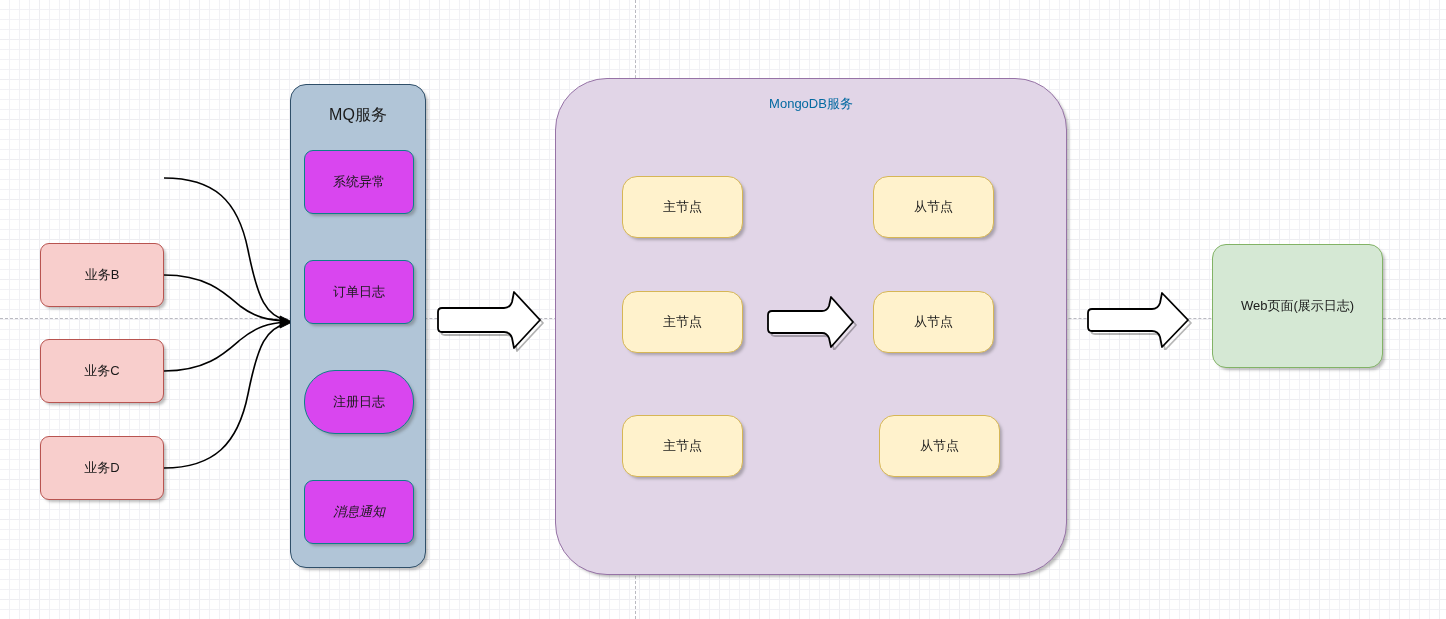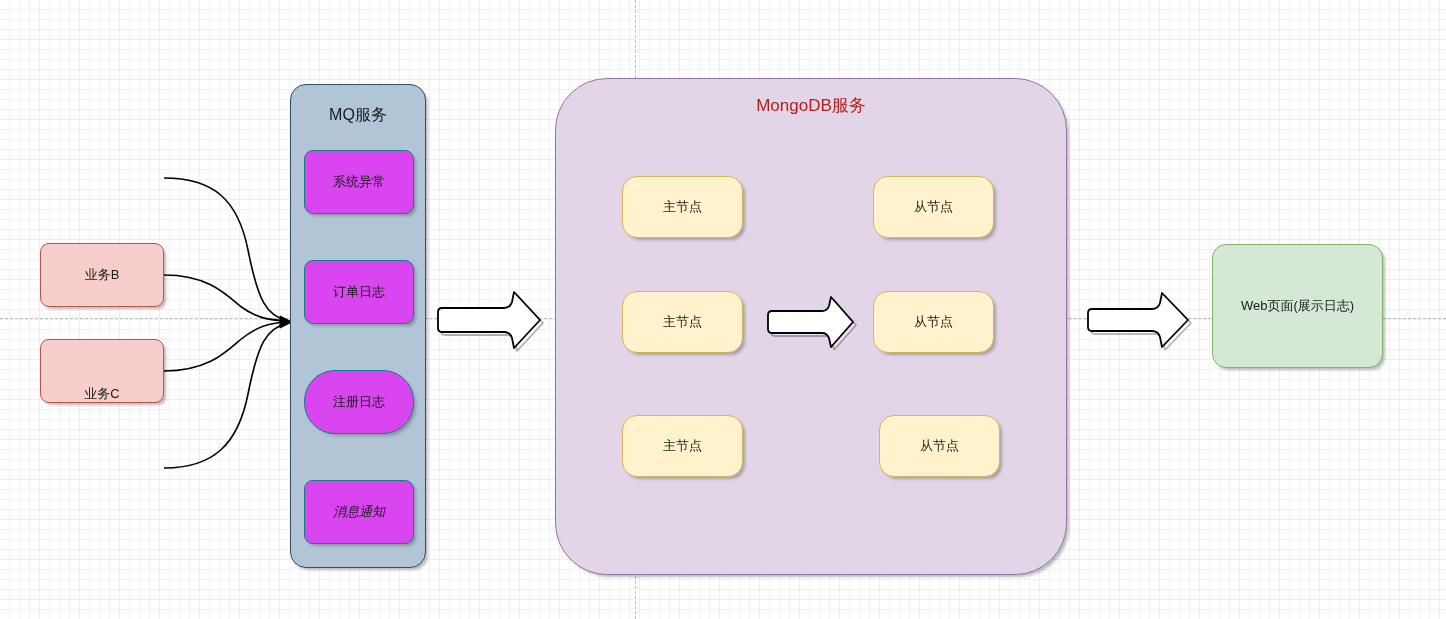--- a/index.html
+++ b/index.html
@@ -99,22 +99,22 @@
     width: 512px;
     height: 497px;
     display: block;
   }
   .mongo-title {
     position: absolute;
     left: 0;
     right: 0;
     top: 17px;
     text-align: center;
-    font-size: 17px;
-    color: #b91c1c;
+    font-size: 13px;
+    color: #0369a1;
   }
   .mongo-node {
     background: #fff2cc;
     border-color: #d6b656;
     border-radius: 15px;
     width: 121px;
     height: 62px;
   }
 
   .web-node {
@@ -140,22 +140,25 @@
 <body>
 
 <div id="canvas">
 
   <div class="guide-v" style="left:635px;"></div>
   <div class="guide-h" style="top:318px;"></div>
 
   <div class="node biz" style="left:40px; top:243px;">
     <span>业务B</span>
   </div>
-  <div class="node biz" style="left:40px; top:339px;align-items:flex-end;">
+  <div class="node biz" style="left:40px; top:339px;">
     <span>业务C</span>
+  </div>
+  <div class="node biz" style="left:40px; top:436px;">
+    <span>业务D</span>
   </div>
 
   <svg class="curves" width="1446" height="619">
     <g fill="none" stroke="#000000" stroke-width="1.6">
       <path d="M164,178 C214,178 238,200 248,250 C258,300 266,316 288,321"></path>
       <path d="M164,275 C206,275 224,292 240,306 C256,318 268,320 288,321"></path>
       <path d="M164,371 C206,371 224,354 240,340 C256,327 268,323 288,322"></path>
       <path d="M164,468 C214,468 238,444 248,394 C258,344 266,328 288,323"></path>
     </g>
     <polygon points="292,322 280,316 280,328" fill="#000000" stroke="#000000" stroke-width="1"></polygon>

